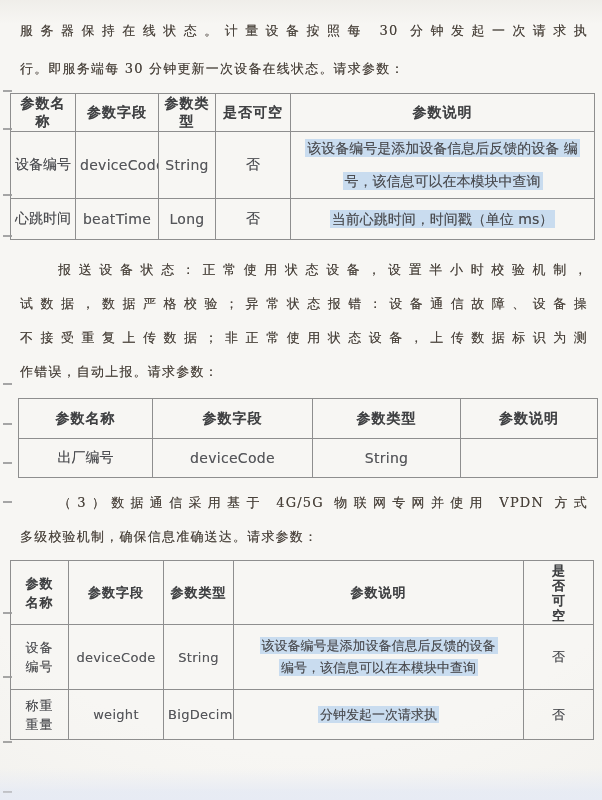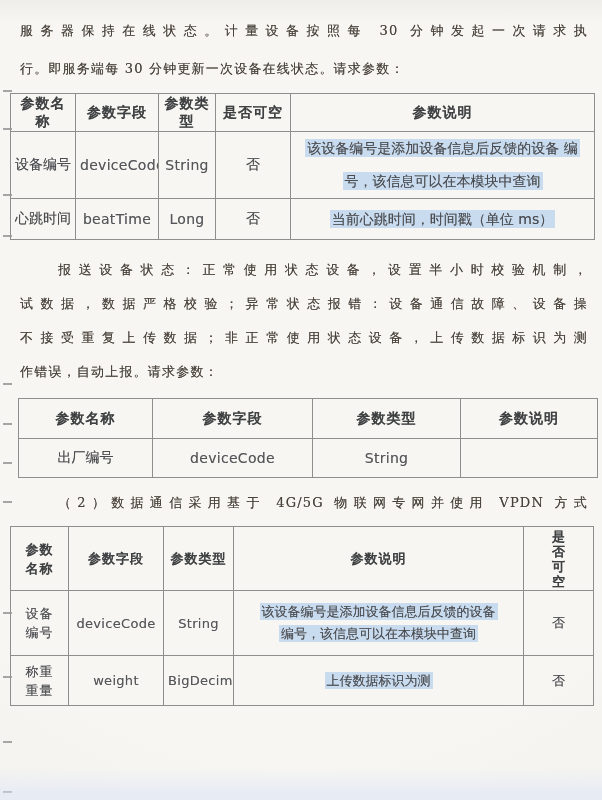--- a/index.html
+++ b/index.html
@@ -159,21 +159,22 @@
       <td class="code">deviceCode</td>
       <td class="code">String</td>
       <td></td>
     </tr>
   </tbody>
     </table>
 
   <div class="sp5"></div>
 
   <div class="para tight">
-    <div class="ln fill indent">（2）数据通信采用基于 4G/5G 物联网专网并使用 VPDN 方式</div>
+    <div class="ln fill indent">（3）数据通信采用基于 4G/5G 物联网专网并使用 VPDN 方式</div>
+    <div class="ln">多级校验机制，确保信息准确送达。请求参数：</div>
   </div>
 
   <div class="sp6"></div>
 
   <table class="t3">
     <colgroup>
         <col style="width:58px">
         <col style="width:95px">
         <col style="width:70px">
         <col style="width:290px">
@@ -199,21 +200,21 @@
       <td class="code">String</td>
       <td class="desc"><span class="hl">该设备编号是添加设备信息后反馈的设备编号，该信息可以在本模块中查询</span></td>
       <td>否</td>
     </tr>
     <tr class="r1">
       <td>
             <div class="narrow">称重重量</div>
           </td>
       <td class="code">weight</td>
       <td class="code">BigDecimal</td>
-      <td class="desc"><span class="hl">上传数据标识为测</span></td>
+      <td class="desc"><span class="hl">分钟发起一次请求执</span></td>
       <td>否</td>
     </tr>
   </tbody>
     </table>
 
   <div class="tick" style="top:90px"></div>
   <div class="tick" style="top:128px"></div>
   <div class="tick" style="top:194px"></div>
   <div class="tick" style="top:235px"></div>
   <div class="tick" style="top:383px"></div>

